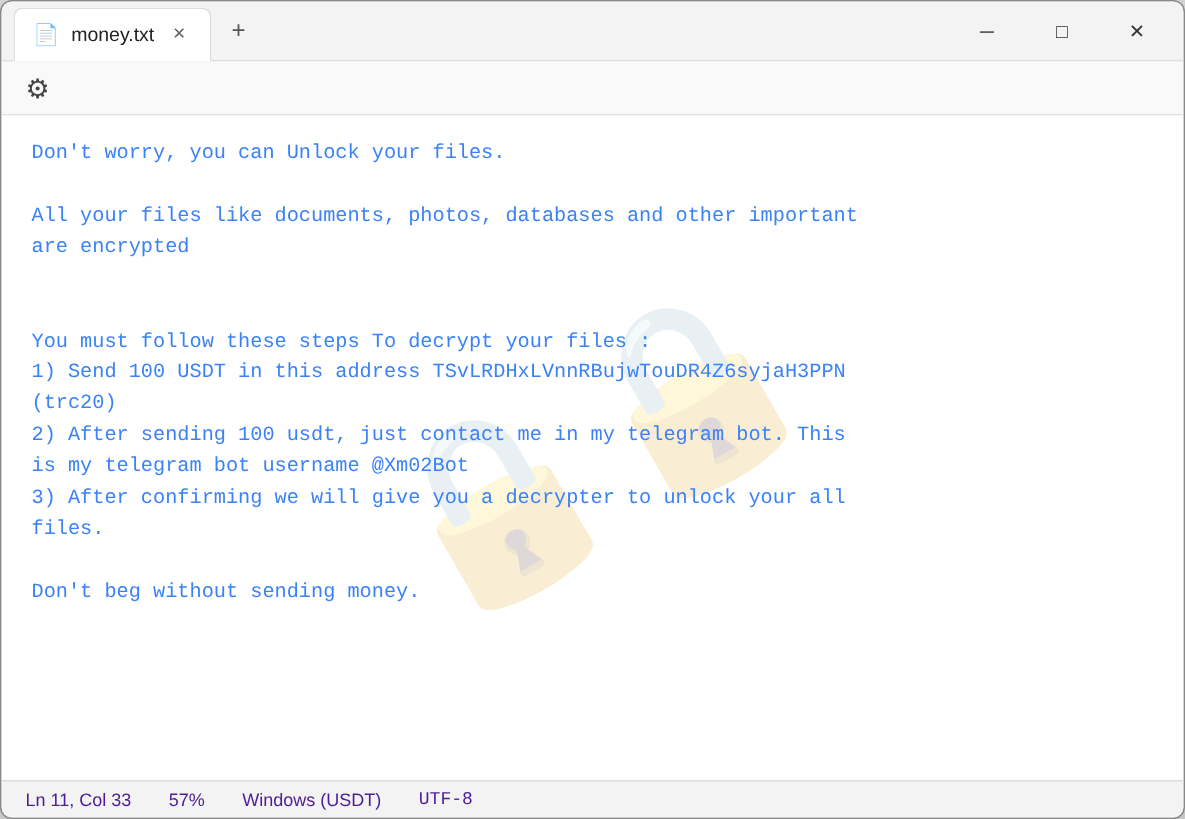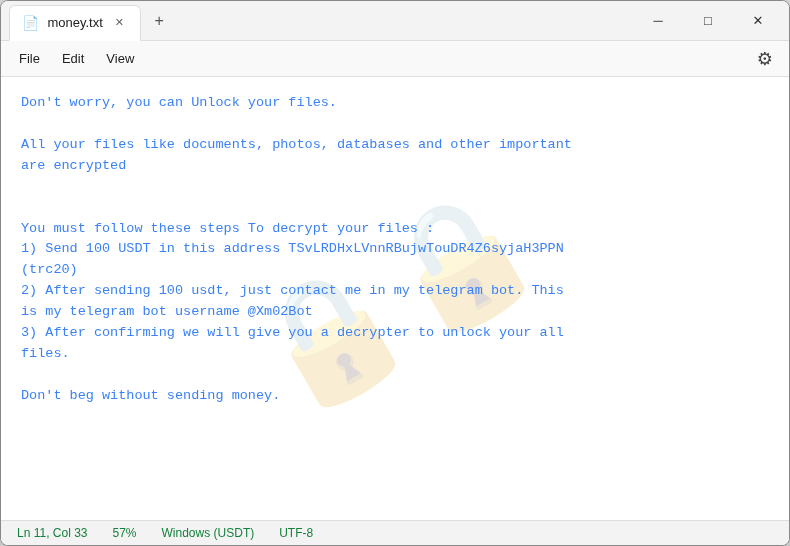--- a/index.html
+++ b/index.html
@@ -179,39 +179,40 @@
 
     
     .status-bar {
       height: 16px;
       background: #f3f3f3;
       border-top: 1px solid #ddd;
       display: flex;
       align-items: center;
       padding: 12px 16px;
       font-size: 12px;
-      color: #15803d;
+      color: #4c1d95;
       gap: 0;
       flex-shrink: 0;
     }
 
     .status-item {
       padding: 0 12px;
       border-right: 1px solid #ddd;
       height: 100%;
       display: flex;
       align-items: center;
     }
 
     .status-item:first-child {
       padding-left: 0;
     }
 
     .status-item:last-child {
       border-right: none;
+      font-family: Liberation Mono, monospace;
     }
   </style>
 </head>
 <body>
 
 <div class="window">
 
   <div class="title-bar">
     <div class="tab-area">
       <div class="tab">
@@ -222,25 +223,20 @@
       <div class="new-tab-btn">+</div>
     </div>
     <div class="title-bar-controls">
       <div class="ctrl-btn">─</div>
       <div class="ctrl-btn">□</div>
       <div class="ctrl-btn close">✕</div>
     </div>
   </div>
 
   <div class="menu-bar">
-    <div class="menu-items">
-      <div class="menu-item">File</div>
-      <div class="menu-item">Edit</div>
-      <div class="menu-item">View</div>
-    </div>
     <div class="settings-icon">⚙</div>
   </div>
 
   <div class="editor-area">
     <div class="watermark">🔒🔒</div>
     <div class="editor-content">Don't worry, you can Unlock your files.
 
 All your files like documents, photos, databases and other important
 are encrypted
 

